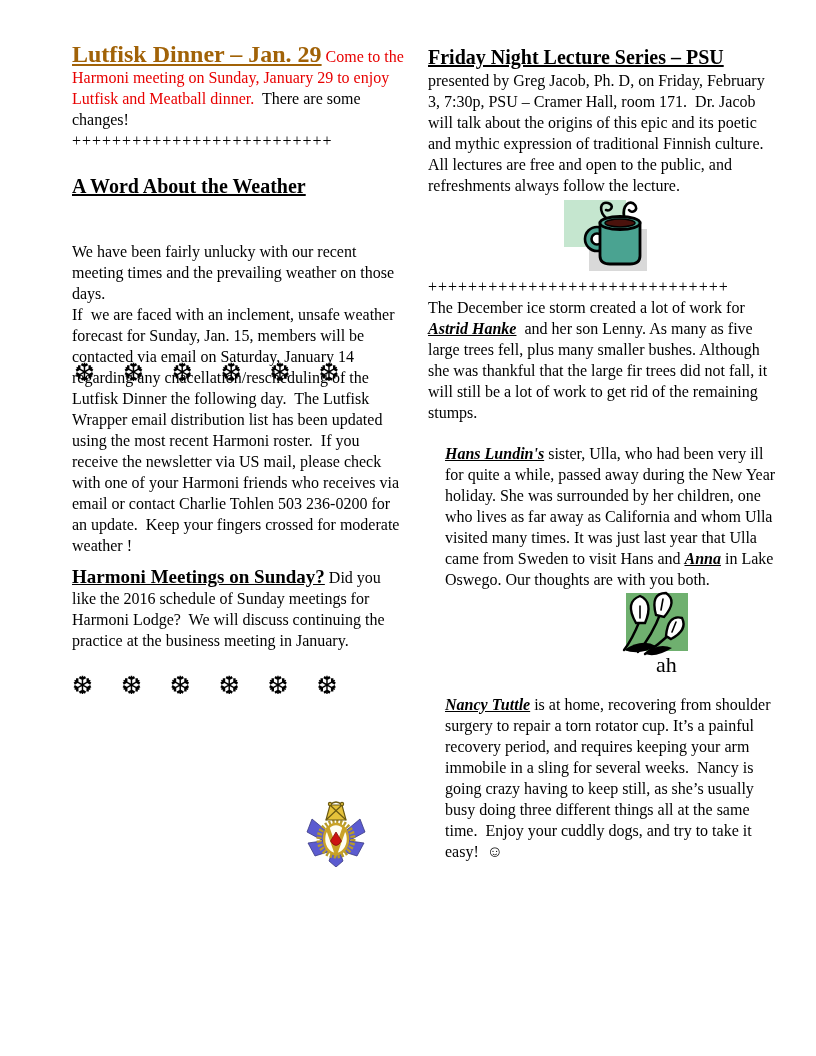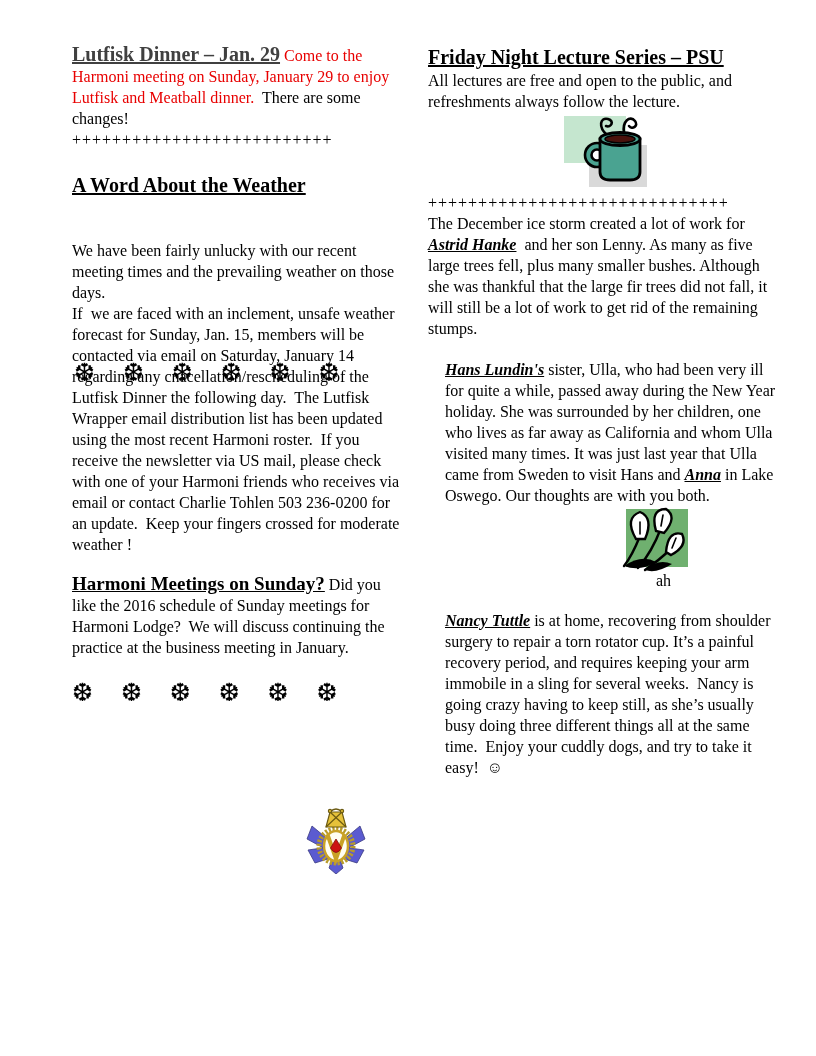--- a/index.html
+++ b/index.html
@@ -5,40 +5,40 @@
   html,body{margin:0;padding:0;background:#ffffff;}
   .page{
     position:relative;width:816px;height:1056px;background:#ffffff;
     font-family:"Liberation Serif","DejaVu Serif",serif;color:#000;overflow:hidden;
   }
   .col{position:absolute;top:44px;}
   .col-left{left:72px;width:334px;}
   .col-right{left:428px;width:350px;}
   p{margin:0;font-size:16px;line-height:21px;white-space:pre-wrap;}
   .red{color:#e80000;}
-  .lead-head{font-size:20px;font-weight:bold;color:#404040;text-decoration:underline;}
+  .lead-head{font-size:24px;font-weight:bold;color:#a16207;text-decoration:underline;}
   .h-black{font-size:20px;font-weight:bold;text-decoration:underline;margin:22px 0 0 0;line-height:26px;white-space:pre-wrap;}
   .h-right{margin:0;}
   .sub-bi{font-size:18px;font-weight:bold;font-style:italic;margin:0;line-height:22px;white-space:pre-wrap;}
   .atw{font-size:20px;font-weight:bold;font-style:italic;text-decoration:underline;margin:0;line-height:26px;white-space:pre-wrap;}
   .inline-h{font-size:19px;font-weight:bold;text-decoration:underline;}
   .biu{font-weight:bold;font-style:italic;text-decoration:underline;}
   .plusrow{font-size:16px;line-height:21px;letter-spacing:1px;margin:0;white-space:pre;}
   .gap2{margin-top:42px;}
   .flakes{
     font-family:"DejaVu Sans",sans-serif;font-size:25px;line-height:26px;
     letter-spacing:10px;white-space:pre;margin:0;
   }
   .flakes-overlay{position:absolute;left:74px;top:360px;}
   .flakes-row2{margin-top:22px;}
-  .meetings{margin-top:18px;}
+  .meetings{margin-top:10px;}
   .emblem-wrap{margin-top:100px;margin-left:232px;width:64px;height:68px;}
   .coffee-wrap{margin-left:134px;margin-top:0px;width:92px;height:80px;}
   .tulip-wrap{margin-left:170px;margin-top:0px;width:96px;height:66px;}
-  .caption{margin-left:228px;font-size:16px;line-height:18px;}
+  .caption{margin-left:228px;font-size:22px;line-height:18px;}
   .sp20{margin-top:20px;margin-left:17px;}
 </style>
 </head>
 <body>
 
 <div class="page">
 
   <div class="col col-left">
 
     <p><span class="lead-head">Lutfisk Dinner – Jan. 29</span><span class="red"> Come to the Harmoni meeting on Sunday, January 29 to enjoy Lutfisk and Meatball dinner.</span><span>  There are some changes!</span></p>
@@ -79,20 +79,21 @@
         </g>
       </svg>
     </div>
   </div>
 
   <p class="flakes flakes-overlay">❆ ❆ ❆ ❆ ❆ ❆</p>
 
   <div class="col col-right">
 
     <p class="h-black h-right">Friday Night Lecture Series – PSU</p>
+    <p>presented by Greg Jacob, Ph. D, on Friday, February 3, 7:30p, PSU – Cramer Hall, room 171.  Dr. Jacob will talk about the origins of this epic and its poetic and mythic expression of traditional Finnish culture.</p>
     <p>All lectures are free and open to the public, and refreshments always follow the lecture.</p>
 
     <div class="coffee-wrap">
       <svg width="92" height="80" viewBox="0 0 92 80" xmlns="http://www.w3.org/2000/svg">
         <rect x="2" y="4" width="62" height="47" fill="#c5e6cf"></rect>
         <rect x="27" y="33" width="58" height="42" fill="#d9d9d9"></rect>
         <g stroke="#000" stroke-width="2.6" fill="none" stroke-linecap="round">
           <path d="M45 23 C36 15 38 5 46 7 C53 9 49 16 44 14"></path>
           <path d="M62 21 C60 9 68 3 73 9 C77 14 70 18 67 14"></path>
         </g>

